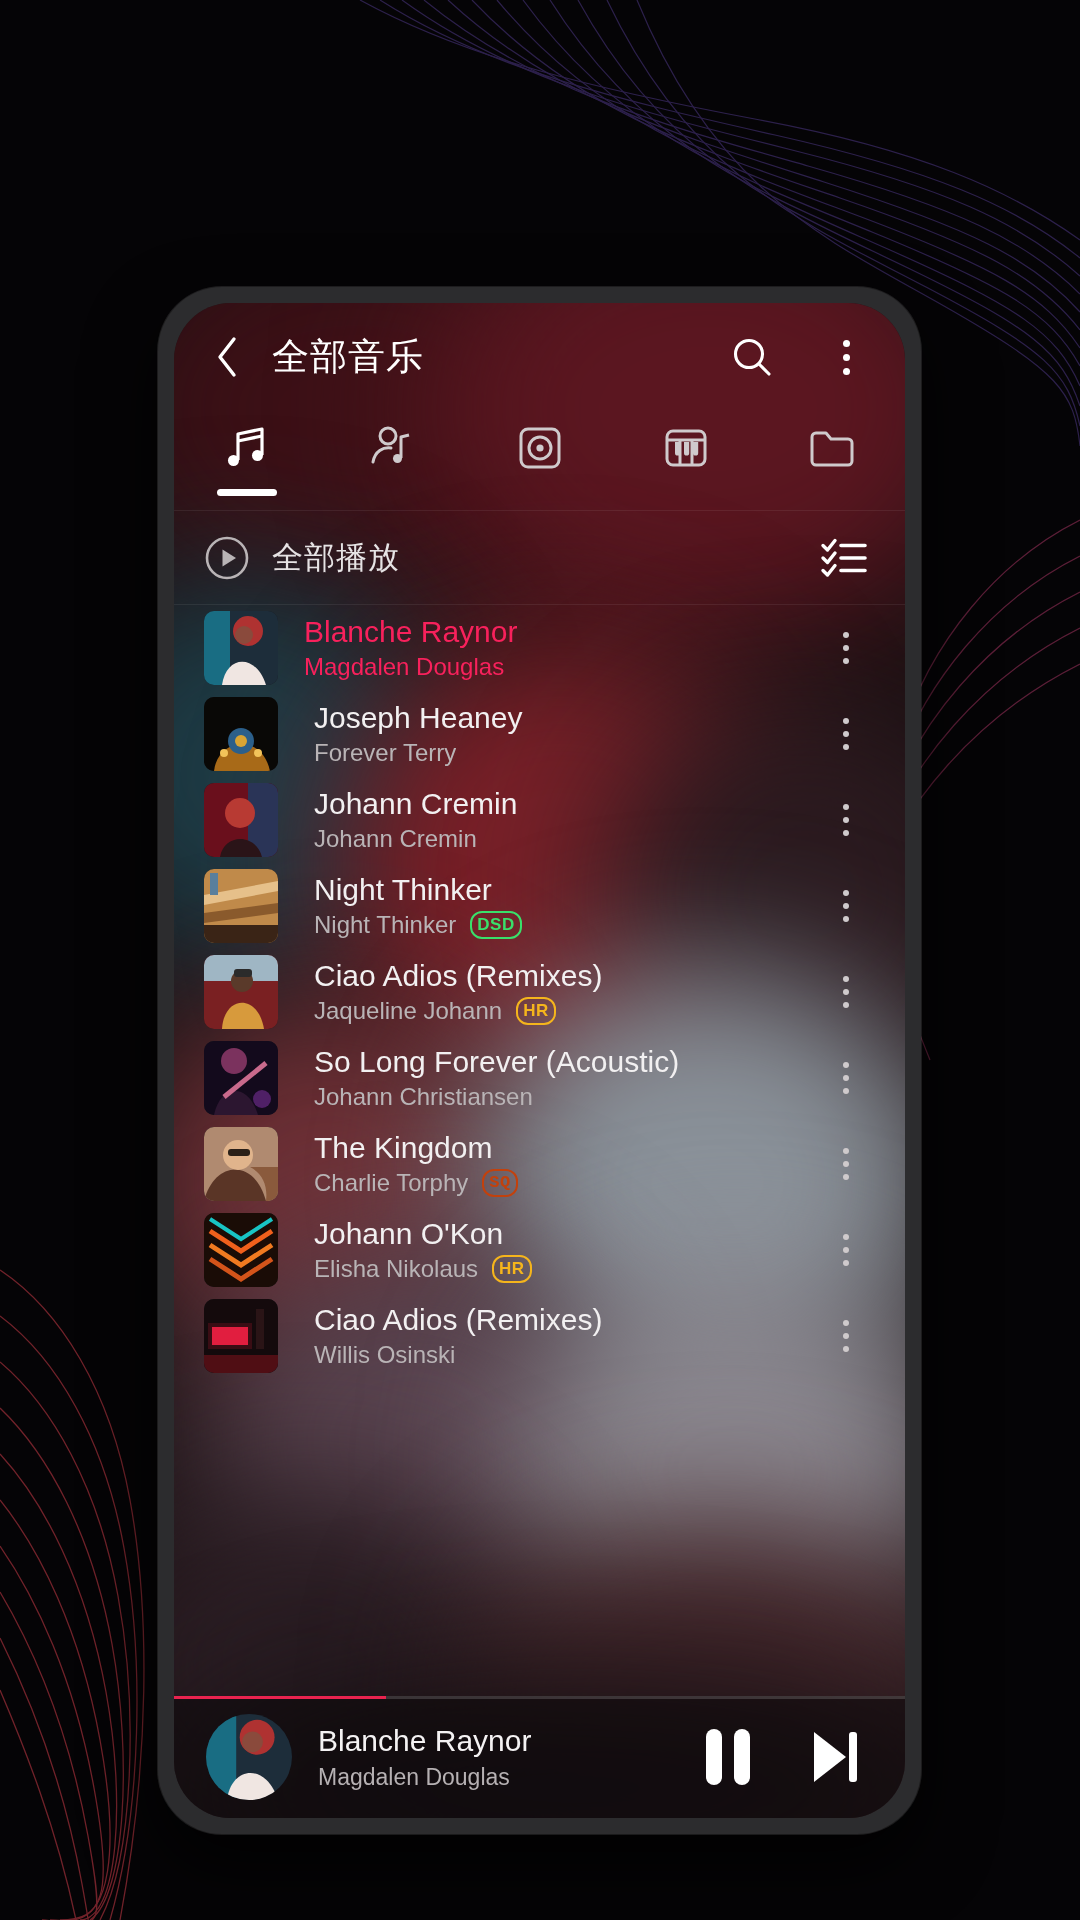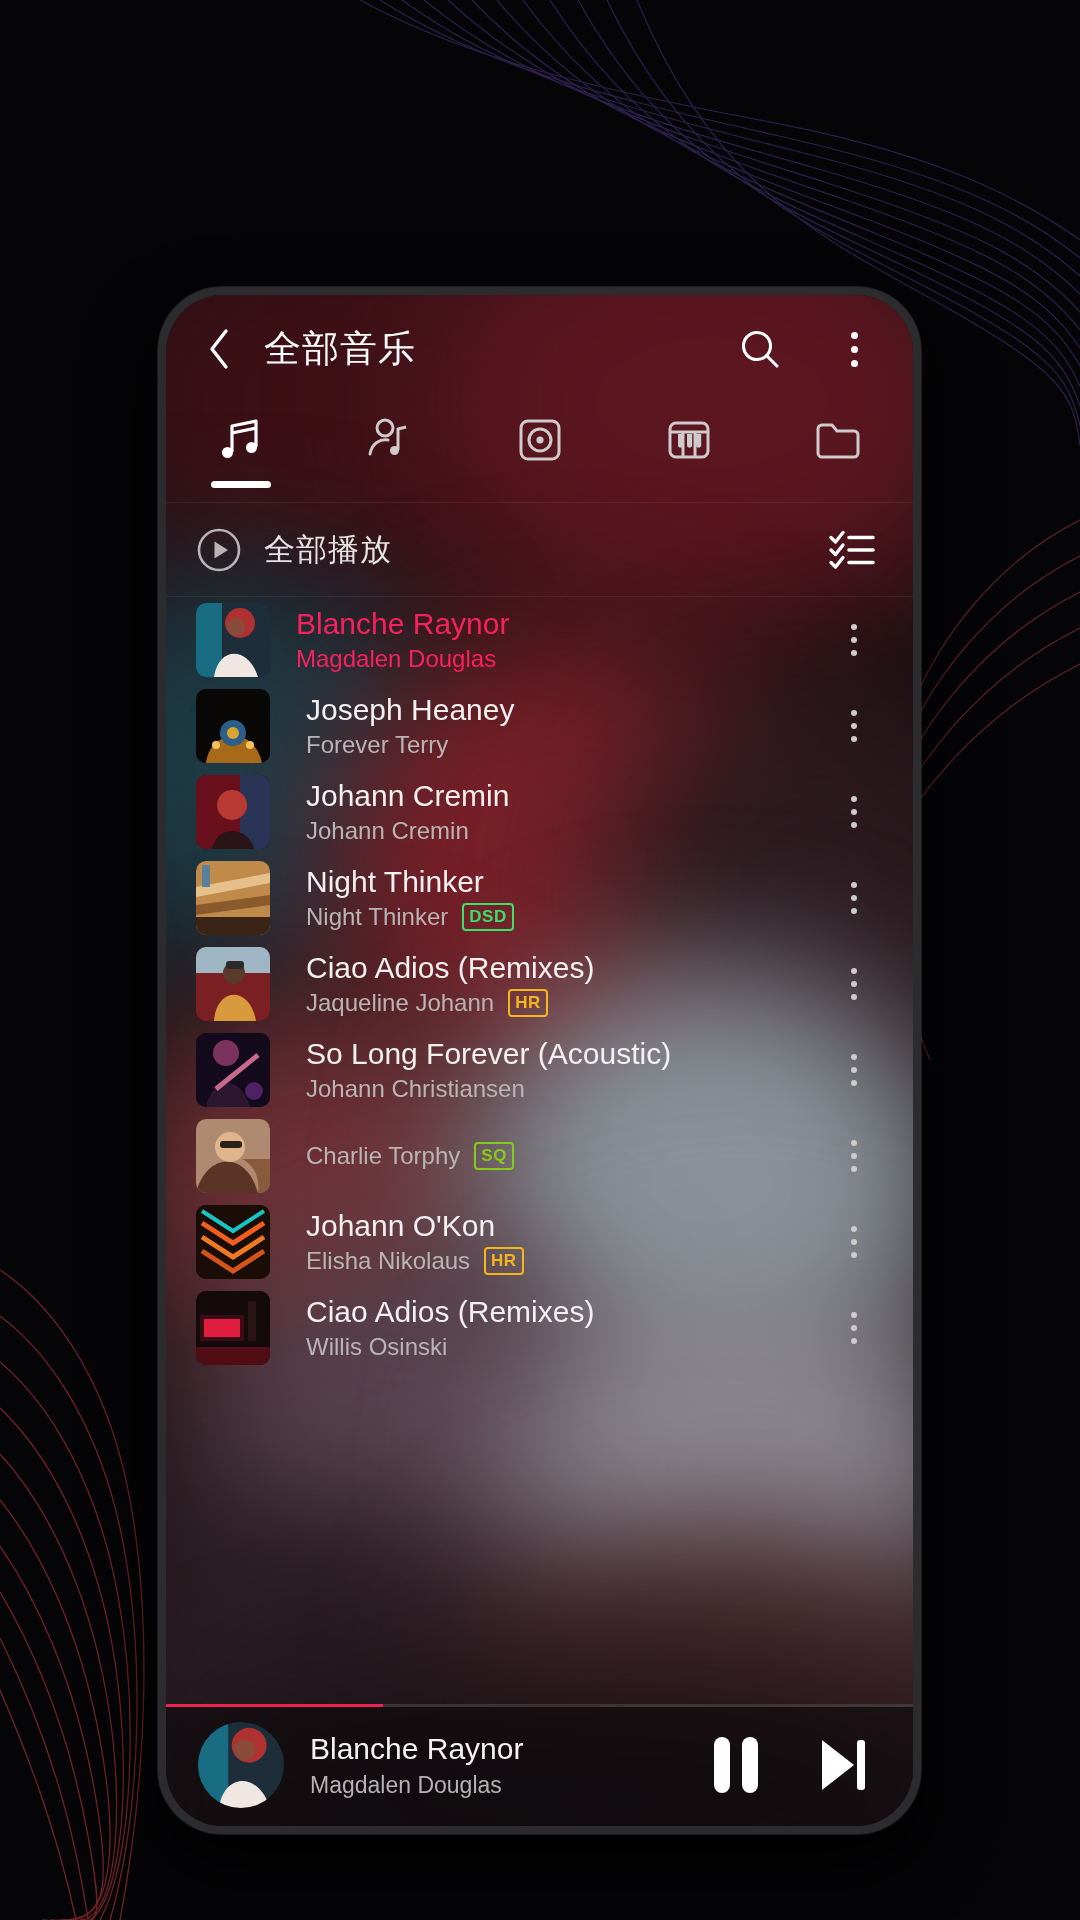--- a/index.html
+++ b/index.html
@@ -14,21 +14,21 @@
   #backdrop { position:absolute; inset:0; z-index:0; background:#050406; }
   #backdrop svg { position:absolute; inset:0; width:1080px; height:1920px; }
 
   
   #phone {
     position:absolute;
     left:158px; top:287px;
     width:763px; height:1547px;
     border-radius:64px;
     background:#2c2c2e;
-    padding:8px;
+    padding:16px;
     box-shadow:0 0 0 1px rgba(255,255,255,.10), 0 30px 70px rgba(0,0,0,.8);
     z-index:2;
   }
   #screen {
     position:relative;
     width:100%; height:100%;
     border-radius:57px;
     overflow:hidden;
     background:#1a1012;
   }
@@ -103,26 +103,26 @@
   }
   .song-sub { display:flex; align-items:center; gap:14px; }
   .song-artist {
     color:#b9b4b6; font-size:24px; white-space:nowrap;
     overflow:hidden; text-overflow:ellipsis;
   }
   .song.playing .song-title { color:#f8215c; }
   .song.playing .song-artist { color:#f8215c; }
   .badge {
     font-size:17px; line-height:1; padding:3px 5px 4px;
-    border:2px solid currentColor; border-radius:4px;
+    border:2px solid currentColor; border-radius:12px;
     font-weight:bold; letter-spacing:.5px; flex:0 0 auto;
   }
   .badge.DSD { color:#39e06a; }
   .badge.HR  { color:#f5b51c; }
-  .badge.SQ  { color:#84cc16; }
+  .badge.SQ  { color:#c2410c;font-family:Liberation Mono, monospace; }
   .song-more { width:46px; height:56px; display:flex; align-items:center; justify-content:center; cursor:pointer; }
   .dots-v.small i { width:6px; height:6px; background:#cfcacc; }
 
   
   .miniplayer {
     flex:0 0 122px; height:122px;
     display:flex; align-items:center;
     padding:0 40px 0 32px; gap:26px;
     position:relative;
     background:rgba(12,9,11,.55);
@@ -467,20 +467,21 @@
           <div class="art">
             <svg viewBox="0 0 74 74" preserveAspectRatio="none">
               <rect width="74" height="74" fill="#b08a70"></rect>
               <path d="M0 74 C10 34, 50 30, 62 74 Z" fill="#5a3526"></path>
               <circle cx="34" cy="28" r="15" fill="#e0b48c"></circle>
               <rect x="24" y="22" width="22" height="7" rx="3" fill="#2a2018"></rect>
               <path d="M46 40 C58 46, 64 58, 62 74 L74 74 L74 40 Z" fill="#8a5a3c"></path>
             </svg>
           </div>
           <div class="song-meta">
+            <div class="song-title">The Kingdom</div>
             <div class="song-sub">
               <span class="song-artist">Charlie Torphy</span>
               <span class="badge SQ">SQ</span>
             </div>
           </div>
           <div class="song-more">
             <div class="dots-v small">
                 <i></i>
                 <i></i>
                 <i></i>

